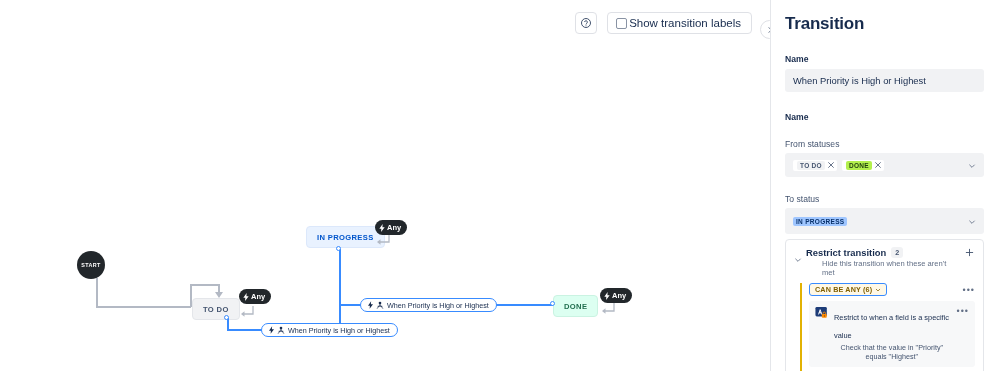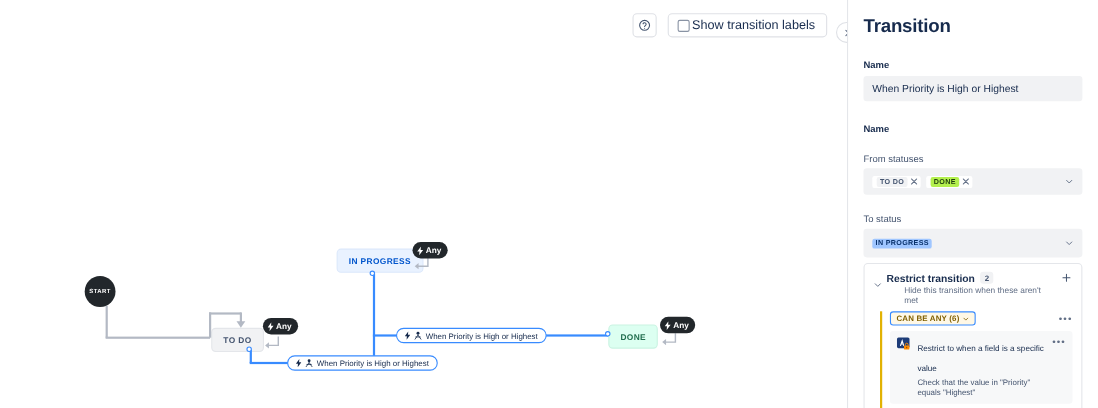--- a/index.html
+++ b/index.html
@@ -160,21 +160,21 @@
 
   .rule-item {
     margin-top: 5px; background: #f7f8f9; border-radius: 3px;
     padding: 5px 6px; display: flex; gap: 5px; align-items: flex-start;
     cursor: pointer;
   }
   .rule-item.second { background: #fff; }
   .rule-icon { width: 14px; height: 14px; flex: none; position: relative; }
   .rule-txt { flex: 1; min-width: 0; }
   .rule-name { font-size: 7.4px; font-weight: 400; color: #172b4d; line-height: 1.28; margin-top: 29px; }
-  .rule-desc { font-size: 7.2px; color: #44546f; line-height: 1.3; margin-top: 1px; }
+  .rule-desc { font-size: 7.2px; color: #44546f; line-height: 1.3; margin-top: 1px; text-align: center; }
 </style>
 </head>
 <body>
 
 <div class="app">
 
   <div class="canvas-pane">
 
     <div class="toolbar">
       <div class="icon-btn">

